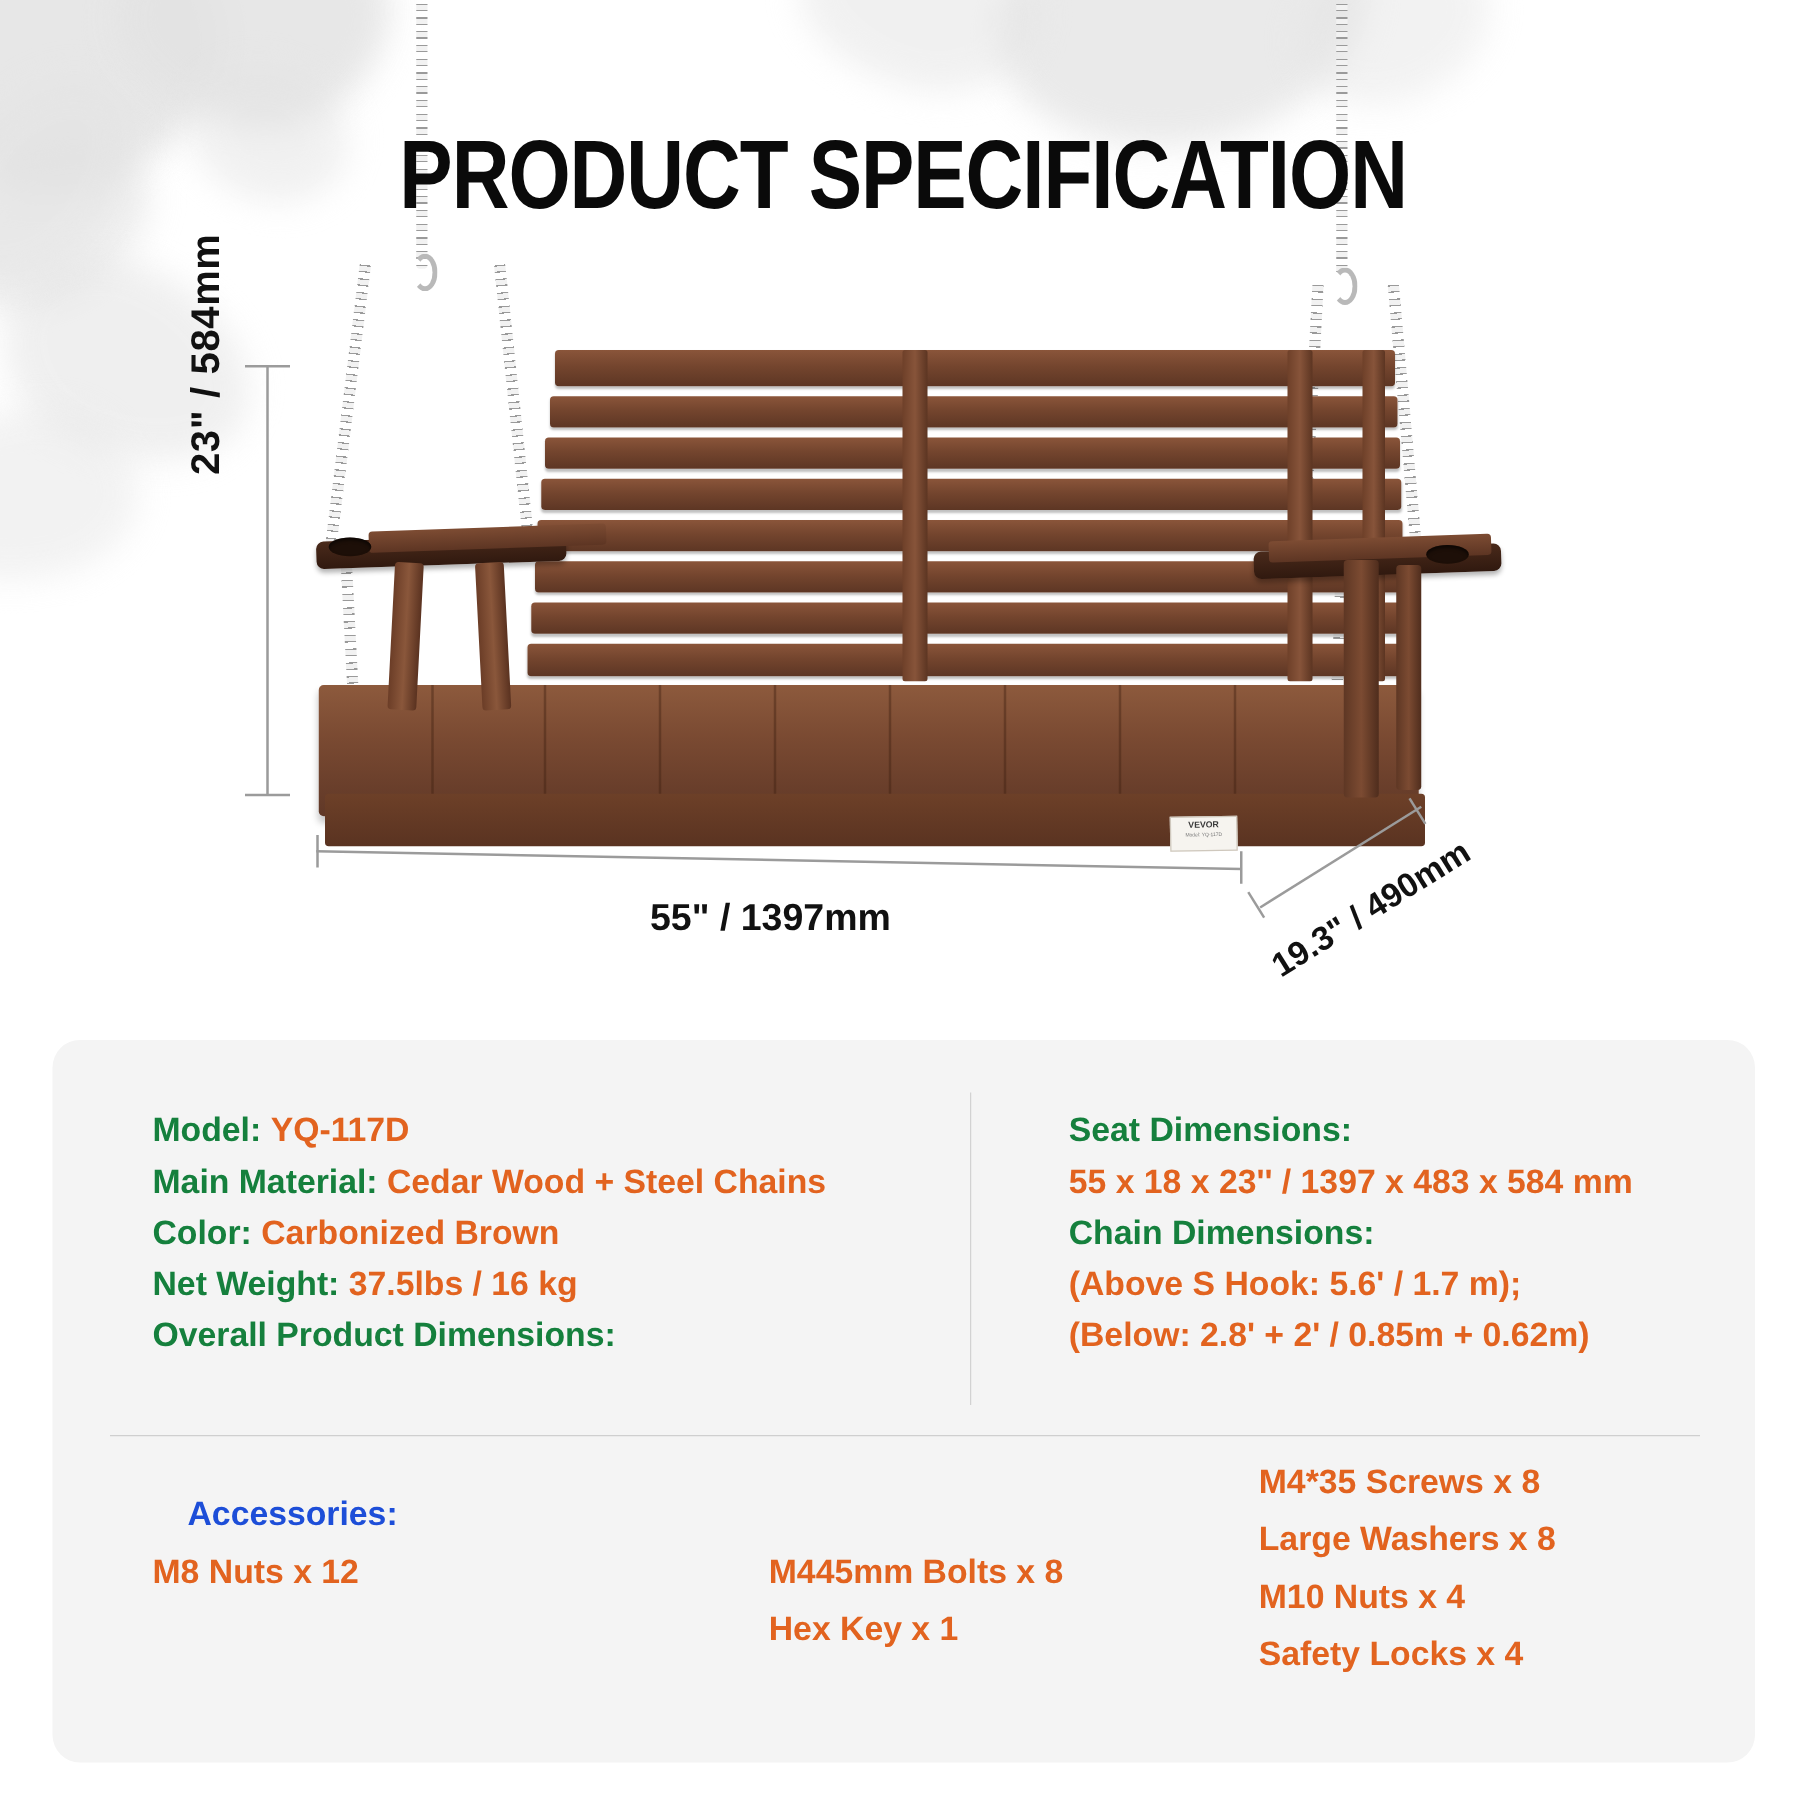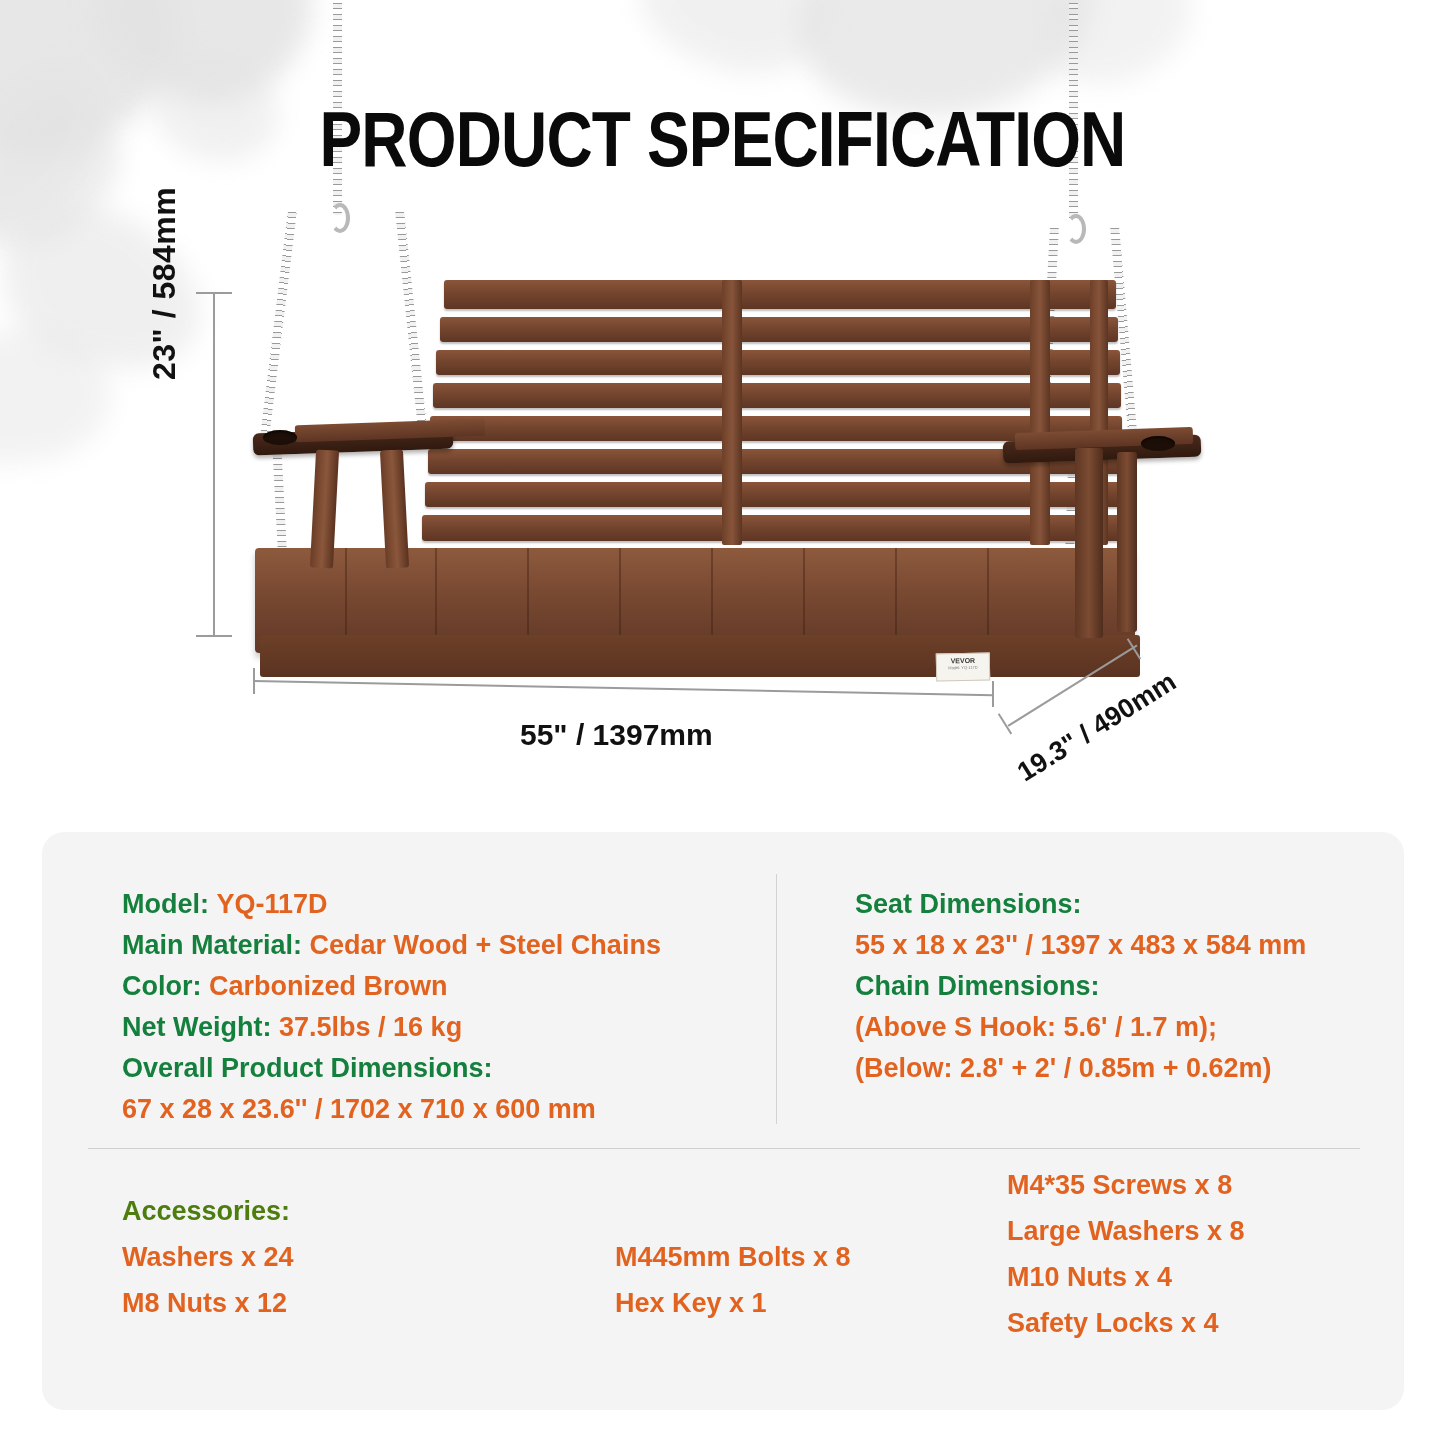--- a/index.html
+++ b/index.html
@@ -207,21 +207,21 @@
   .k { color:#15803d; font-weight:bold; }
   .v { color:#e2631f; font-weight:bold; }
   .vline { color:#e2631f; font-weight:bold; font-size:27px; line-height:41px; white-space:nowrap; }
 
   
   .acc { position:absolute; left:0; top:330px; width:100%; height:248px; }
   .acc-col { position:absolute; }
   .acc-c1 { left:80px;  top:26px; }
   .acc-c2 { left:525px; top:72px;margin-left:48px; }
   .acc-c3 { left:965px; top:0px; }
-  .acc-head { font-size:27px; font-weight:bold; color:#4d7c0f; line-height:46px; white-space:nowrap; }
+  .acc-head { font-size:27px; font-weight:bold; color:#1d4ed8; line-height:46px; white-space:nowrap;margin-left:28px; }
   .acc-item { font-size:27px; font-weight:bold; color:#e2631f; line-height:46px; white-space:nowrap; }
 </style>
 </head>
 <body>
 
 <div class="shadow-layer">
   <div class="leaf lf1"></div>
   <div class="leaf lf2"></div>
   <div class="leaf lf3"></div>
   <div class="leaf lf4"></div>
@@ -331,40 +331,38 @@
         <span class="k">Color:</span>
         <span class="v">Carbonized Brown</span>
       </div>
       <div class="spec-row">
         <span class="k">Net Weight:</span>
         <span class="v">37.5lbs / 16 kg</span>
       </div>
       <div class="spec-row">
         <span class="k">Overall Product Dimensions:</span>
       </div>
-      <div class="vline">67 x 28 x 23.6'' / 1702 x 710 x 600 mm</div>
     </div>
 
     <div class="col-right">
       <div class="spec-row">
         <span class="k">Seat Dimensions:</span>
       </div>
       <div class="vline">55 x 18 x 23'' / 1397 x 483 x 584 mm</div>
       <div class="spec-row">
         <span class="k">Chain Dimensions:</span>
       </div>
       <div class="vline">(Above S Hook: 5.6' / 1.7 m);</div>
       <div class="vline">(Below: 2.8' + 2' / 0.85m + 0.62m)</div>
     </div>
   </div>
 
   <div class="acc">
     <div class="acc-col acc-c1">
       <div class="acc-head">Accessories:</div>
-      <div class="acc-item">Washers x 24</div>
       <div class="acc-item">M8 Nuts x 12</div>
     </div>
     <div class="acc-col acc-c2">
       <div class="acc-item">M445mm Bolts x 8</div>
       <div class="acc-item">Hex Key x 1</div>
     </div>
     <div class="acc-col acc-c3">
       <div class="acc-item">M4*35 Screws x 8</div>
       <div class="acc-item">Large Washers x 8</div>
       <div class="acc-item">M10 Nuts x 4</div>

